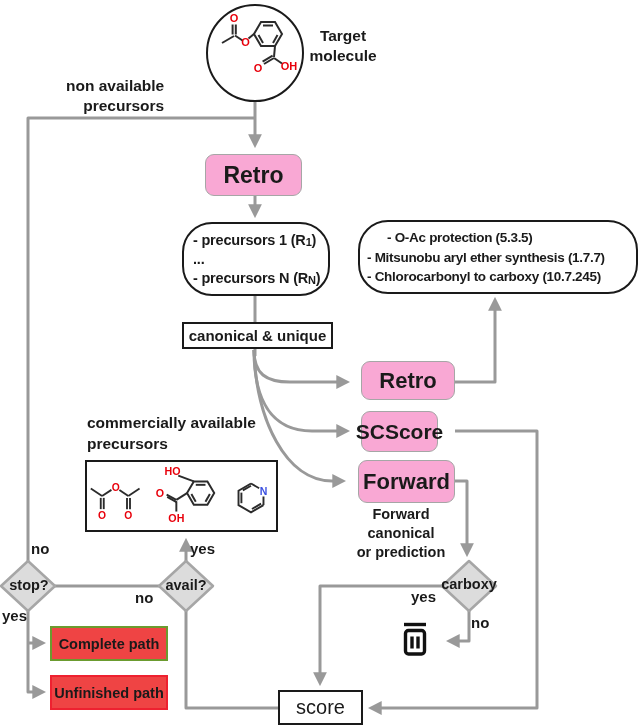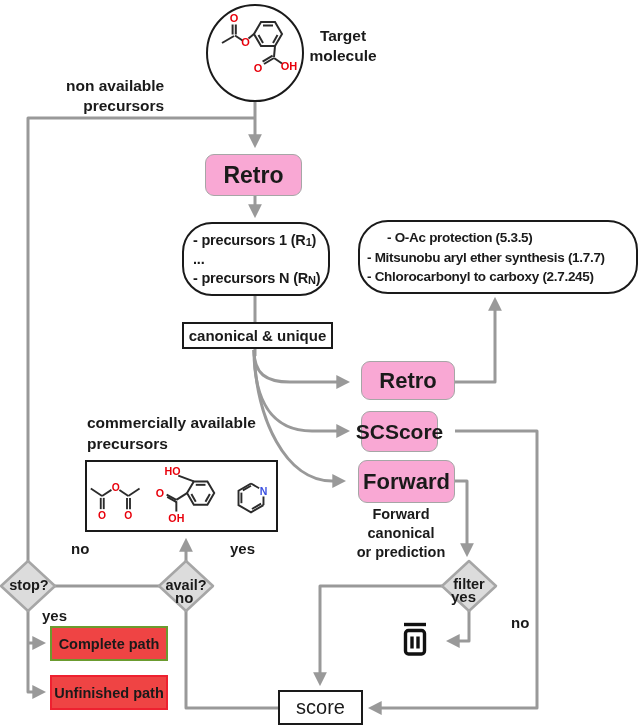--- a/index.html
+++ b/index.html
@@ -5,21 +5,21 @@
   html,body{margin:0;padding:0;background:#fff;}
   .stage{position:relative;width:640px;height:727px;background:#fff;overflow:hidden;
          font-family:"Liberation Sans",sans-serif;color:#1a1a1a;}
   .abs{position:absolute;}
   svg{display:block;}
   #wires{position:absolute;left:0;top:0;z-index:1;}
   .node{position:absolute;z-index:3;box-sizing:border-box;display:flex;align-items:center;justify-content:center;}
   .gray-node{background:#f9a8d4;border:1.5px solid #a6a6a6;border-radius:9px;font-weight:600;text-align:center;}
   .white-box{background:#fff;border:2px solid #1a1a1a;}
   .lbl{position:absolute;z-index:3;font-weight:600;line-height:20px;font-size:15.5px;}
-  .yn{position:absolute;z-index:4;font-weight:700;font-size:15px;padding-left:40px;}
+  .yn{position:absolute;z-index:4;font-weight:700;font-size:15px;}
   .dlabel{position:absolute;z-index:4;font-weight:700;font-size:14.5px;text-align:center;}
   .listtext{display:flex;flex-direction:column;justify-content:space-evenly;align-items:flex-start;border-radius:30px;}
   .rsub{font-size:11px;font-weight:600;vertical-align:baseline;position:relative;top:1px;}
   .circle-node{background:#fff;border:2.5px solid #1a1a1a;border-radius:50%;z-index:3;}
   .atom{font:bold 11px "Liberation Sans",sans-serif;}
   .outcome{font-weight:700;font-size:14.5px;background:#ef4444;}
 </style>
 </head>
 <body>
 
@@ -96,21 +96,21 @@
 
   <div class="node white-box listtext" style="left:182px;top:222px;width:148px;height:74px;padding:5px 2px 5px 9px;font-size:14.5px;font-weight:600;letter-spacing:-0.2px;">
     <div style="white-space:nowrap;"><span>- precursors 1 (R</span><span class="rsub">1</span><span>)</span></div>
     <div>...</div>
     <div style="white-space:nowrap;"><span>- precursors N (R</span><span class="rsub">N</span><span>)</span></div>
   </div>
 
   <div class="node white-box listtext" style="left:358px;top:220px;width:280px;height:74px;padding:4px 2px 4px 7px;font-size:13.5px;font-weight:600;letter-spacing:-0.3px;">
     <div style="white-space:nowrap;margin-left:20px;">- O-Ac protection (5.3.5)</div>
     <div style="white-space:nowrap;">- Mitsunobu aryl ether synthesis (1.7.7)</div>
-    <div style="white-space:nowrap;">- Chlorocarbonyl to carboxy (2.7.245)</div>
+    <div style="white-space:nowrap;">- Chlorocarbonyl to carboxy (10.7.245)</div>
   </div>
 
   <div class="node white-box" style="left:182px;top:322px;width:151px;height:27px;font-size:15px;font-weight:600;">
     <span>canonical &amp; unique</span>
   </div>
 
   <div class="node gray-node" style="left:361px;top:361px;width:94px;height:39px;font-size:22px;">
       <span>Retro</span>
     </div>
   <div class="node gray-node" style="left:361px;top:411px;width:77px;height:41px;font-size:21px;">
@@ -174,21 +174,21 @@
   </div>
 
   <div class="lbl" style="left:352px;top:505px;width:98px;text-align:center;font-size:14.5px;line-height:19px;">
     <div>Forward</div>
       <div>canonical</div>
       <div>or prediction</div>
   </div>
 
   <div class="dlabel" style="left:0px;top:577px;width:58px;">stop?</div>
   <div class="dlabel" style="left:157px;top:577px;width:58px;">avail?</div>
-  <div class="dlabel" style="left:440px;top:576px;width:58px;">filter</div>
+  <div class="dlabel" style="left:440px;top:576px;width:58px;">carboxy</div>
 
   <div class="yn" style="left:31px;top:540px;">no</div>
   <div class="yn" style="left:2px;top:607px;">yes</div>
   <div class="yn" style="left:135px;top:589px;">no</div>
   <div class="yn" style="left:190px;top:540px;">yes</div>
   <div class="yn" style="left:411px;top:588px;">yes</div>
   <div class="yn" style="left:471px;top:614px;">no</div>
 
   <div class="abs" style="left:399px;top:620px;z-index:3;">
     <svg width="32" height="38" viewBox="0 0 32 38">

